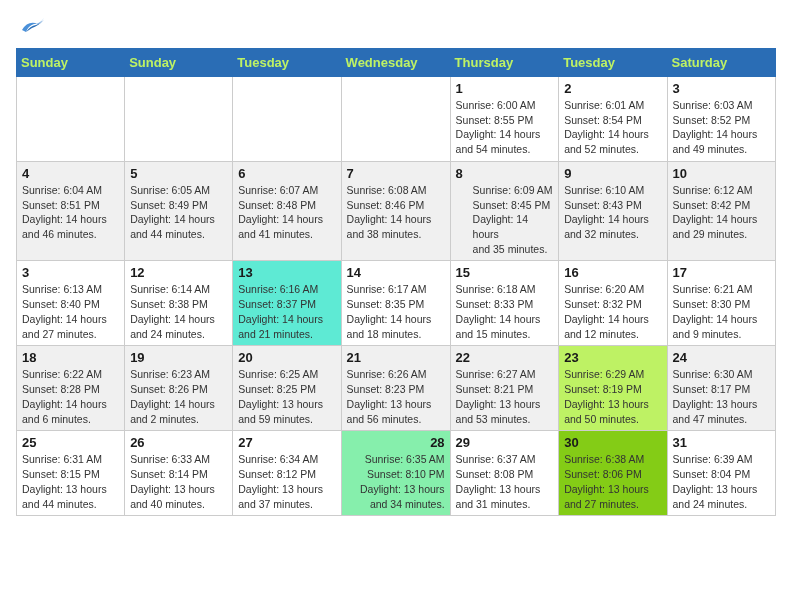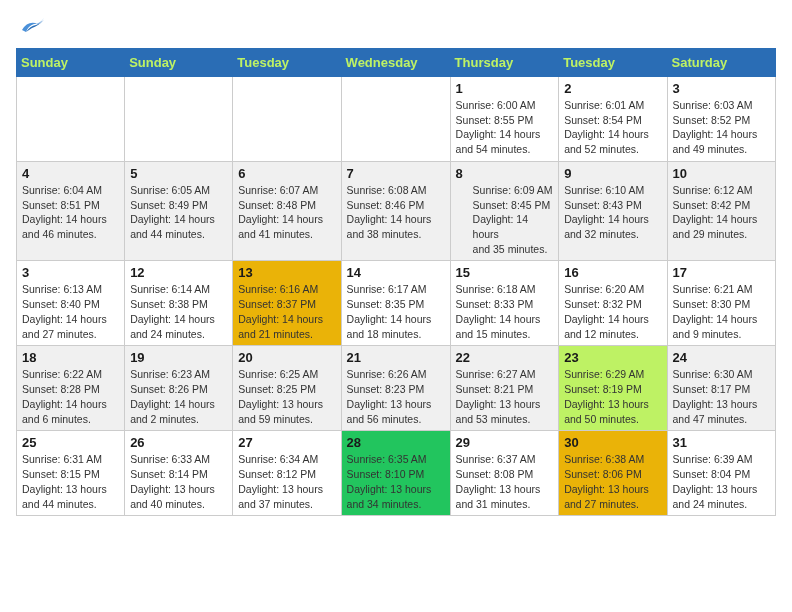--- a/index.html
+++ b/index.html
@@ -197,21 +197,21 @@
 Daylight: 14 hours
 and 27 minutes.</div>
         </td>
         <td style="background: rgb(255, 255, 255);">
           <span class="day-number">12</span>
           <div class="day-info" style="white-space: pre-wrap;">Sunrise: 6:14 AM
 Sunset: 8:38 PM
 Daylight: 14 hours
 and 24 minutes.</div>
         </td>
-        <td style="background: #eab308;">
+        <td style="background: #5eead4;">
           <span class="day-number">13</span>
           <div class="day-info" style="white-space: pre-wrap;">Sunrise: 6:16 AM
 Sunset: 8:37 PM
 Daylight: 14 hours
 and 21 minutes.</div>
         </td>
         <td style="background: rgb(255, 255, 255);">
           <span class="day-number">14</span>
           <div class="day-info" style="white-space: pre-wrap;">Sunrise: 6:17 AM
 Sunset: 8:35 PM
@@ -306,35 +306,35 @@
 Daylight: 13 hours
 and 40 minutes.</div>
         </td>
         <td style="background: rgb(255, 255, 255);">
           <span class="day-number">27</span>
           <div class="day-info" style="white-space: pre-wrap;">Sunrise: 6:34 AM
 Sunset: 8:12 PM
 Daylight: 13 hours
 and 37 minutes.</div>
         </td>
-        <td style="background: #22c55e;">
+        <td style="background: #86efac; text-align: right;">
           <span class="day-number">28</span>
           <div class="day-info" style="white-space: pre-wrap;">Sunrise: 6:35 AM
 Sunset: 8:10 PM
 Daylight: 13 hours
 and 34 minutes.</div>
         </td>
         <td style="background: rgb(255, 255, 255);">
           <span class="day-number">29</span>
           <div class="day-info" style="white-space: pre-wrap;">Sunrise: 6:37 AM
 Sunset: 8:08 PM
 Daylight: 13 hours
 and 31 minutes.</div>
         </td>
-        <td style="background: #eab308;">
+        <td style="background: #84cc16;">
           <span class="day-number">30</span>
           <div class="day-info" style="white-space: pre-wrap;">Sunrise: 6:38 AM
 Sunset: 8:06 PM
 Daylight: 13 hours
 and 27 minutes.</div>
         </td>
         <td style="background: rgb(255, 255, 255);">
           <span class="day-number">31</span>
           <div class="day-info" style="white-space: pre-wrap;">Sunrise: 6:39 AM
 Sunset: 8:04 PM

